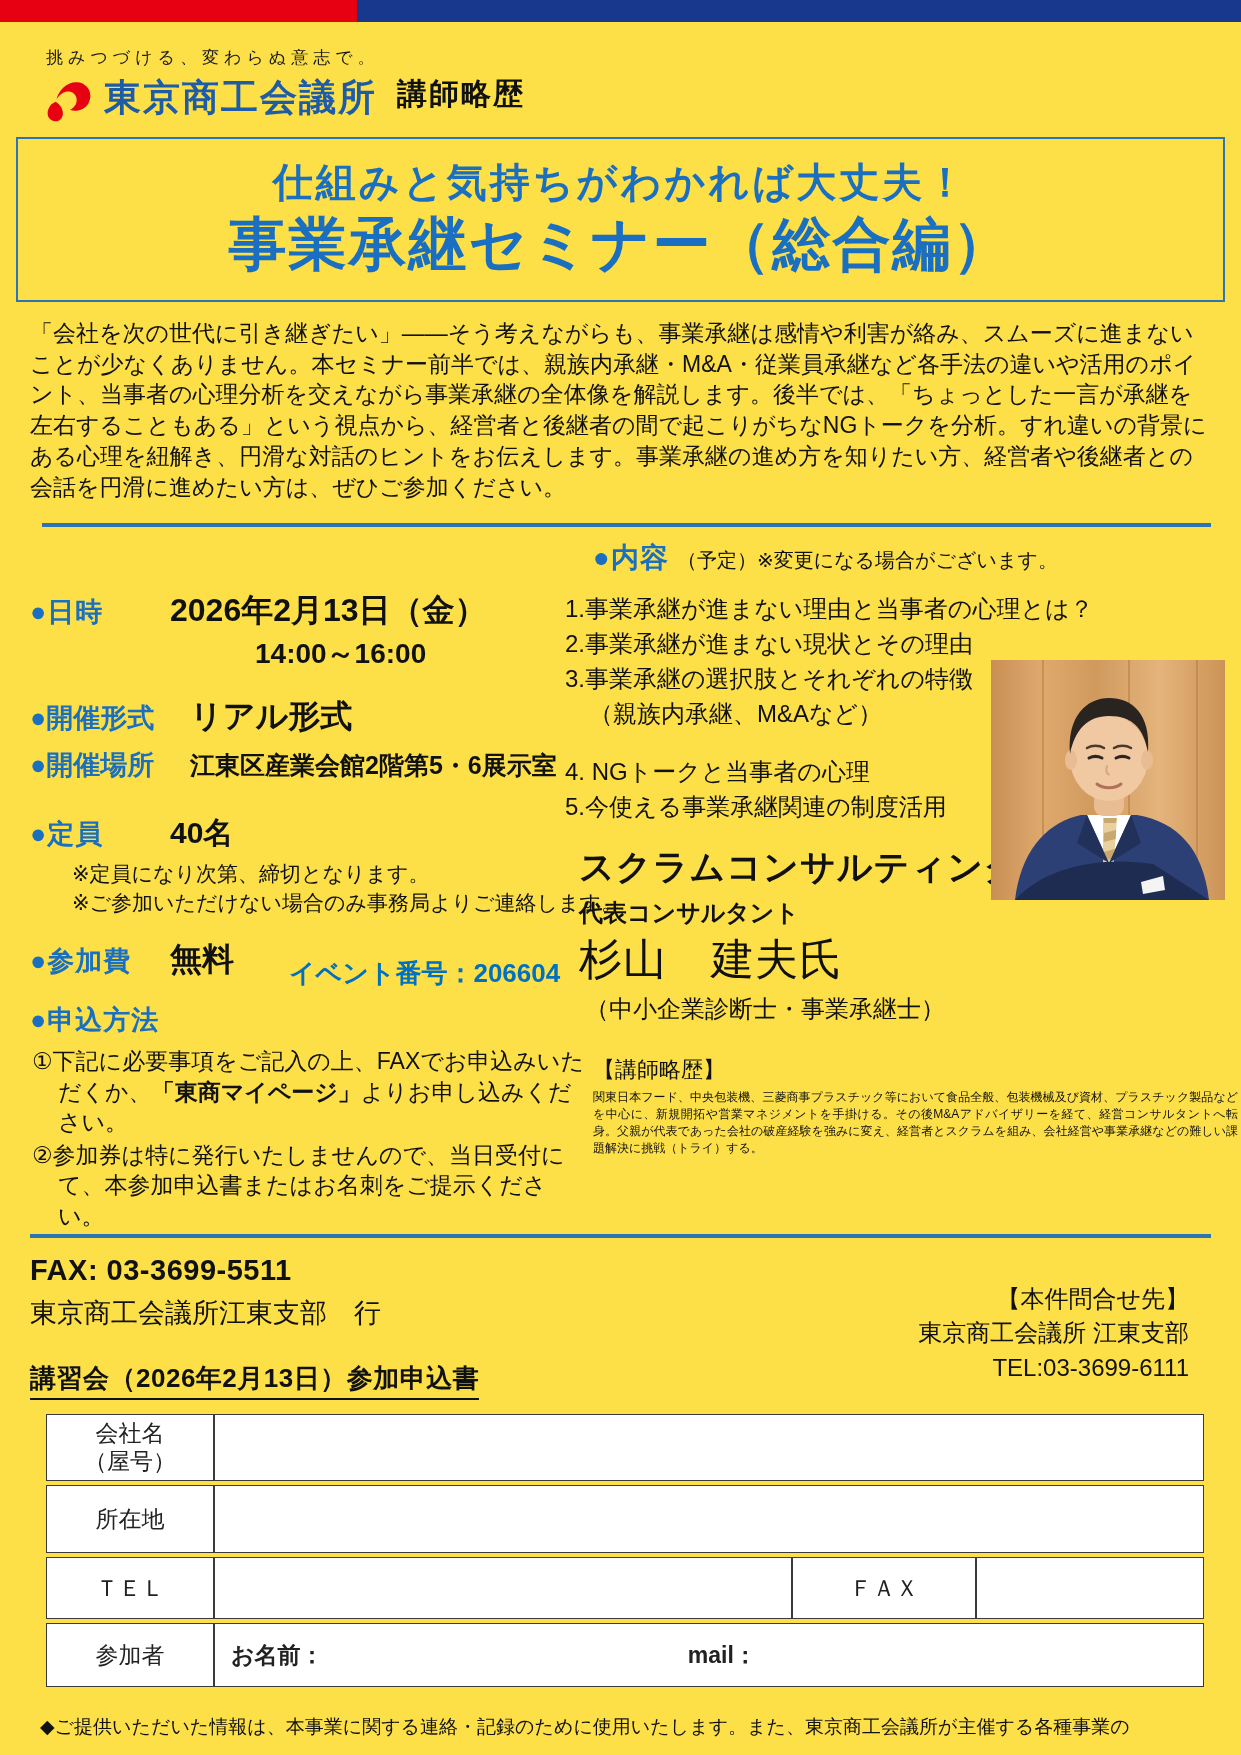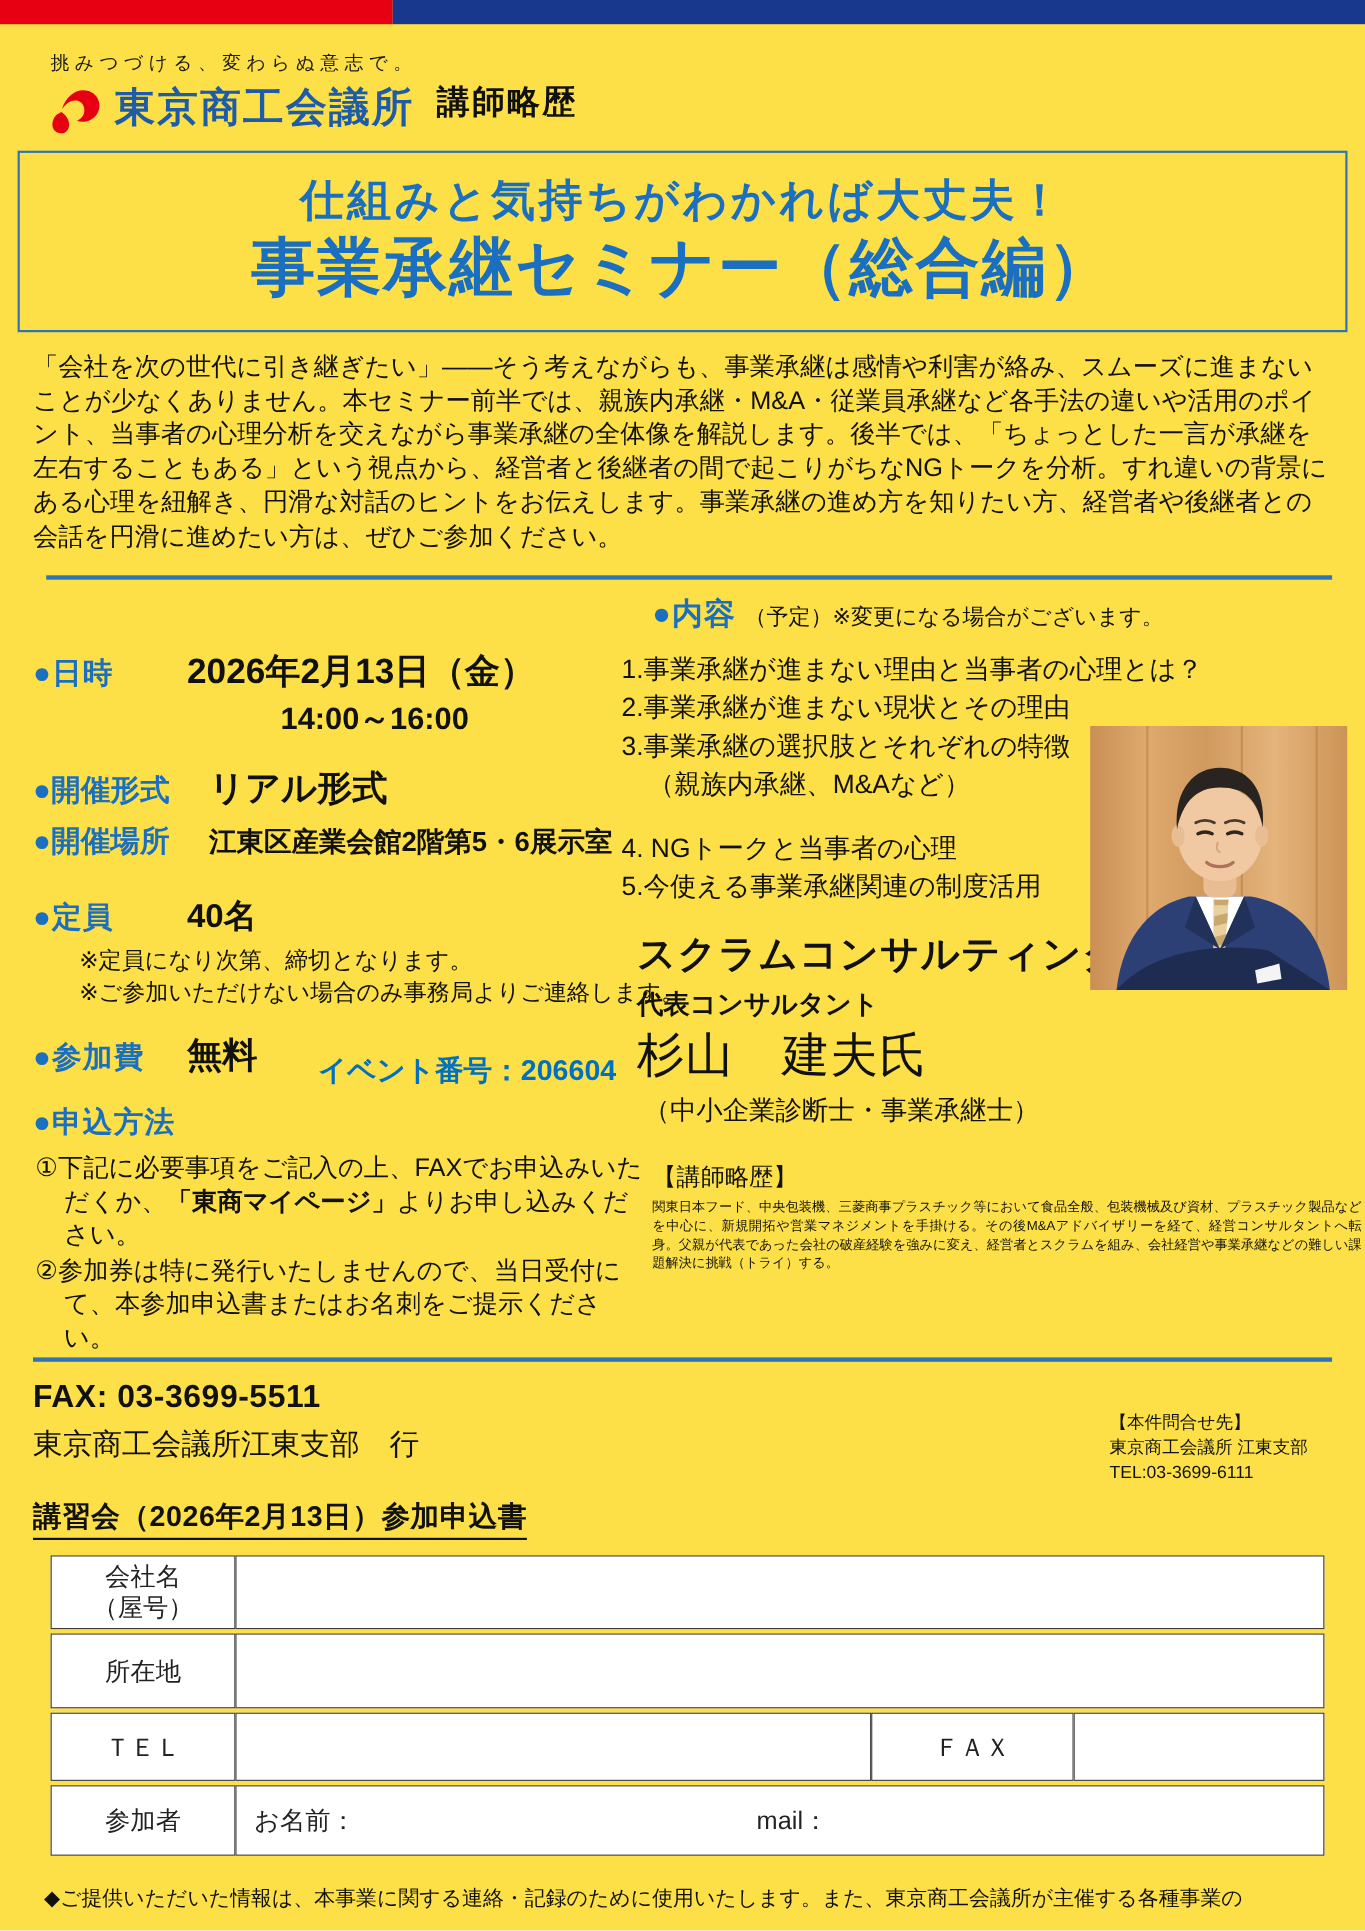--- a/index.html
+++ b/index.html
@@ -69,32 +69,32 @@
 
   .bio{margin:30px 0 0 28px;width:645px;}
   .bio-label{font-size:22px;}
   .bio-text{font-size:12px;line-height:1.42;margin-top:4px;text-align:justify;}
 
   
   .fax-head{position:relative;padding:16px 0 0 30px;}
   .fax-number{font-size:29px;font-weight:bold;letter-spacing:0.5px;}
   .fax-addressee{font-size:27px;margin-top:8px;}
   .form-title{display:inline-block;font-size:26px;font-weight:600;margin-top:30px;border-bottom:2.5px solid #111;padding-bottom:2px;letter-spacing:0.5px;}
-  .contact{position:absolute;top:44px;right:52px;text-align:left;font-size:16px;line-height:1.45;}
+  .contact{position:absolute;top:44px;right:52px;text-align:right;font-size:24px;line-height:1.45;}
 
   
   table.form{border-collapse:separate;border-spacing:0 4px;width:1158px;margin:10px 0 0 46px;table-layout:fixed;}
   table.form td{border:1.5px solid #3a3a3a;font-size:23px;color:#222;padding:4px 8px;box-sizing:border-box;vertical-align:middle;background:#fff;}
   td.flabel{text-align:center;line-height:1.25;}
   tr.r1 td{height:64px;}
   tr.r2 td{height:68px;margin-left:28px;}
   tr.r3 td{height:62px;}
   tr.r4 td{height:64px;}
   td.participant-cell{vertical-align:top;padding-top:10px;}
-  .participant-fields{display:flex;}
+  .participant-fields{display:flex;font-weight:bold;}
   .pf-name{flex:0 0 47%;padding-left:8px;}
   .pf-mail{flex:1;}
 
   
   .footnotes{margin:22px 0 0 40px;font-size:19px;line-height:1.45;color:#111;}
 </style>
 </head>
 <body>
 
 <div class="page">

